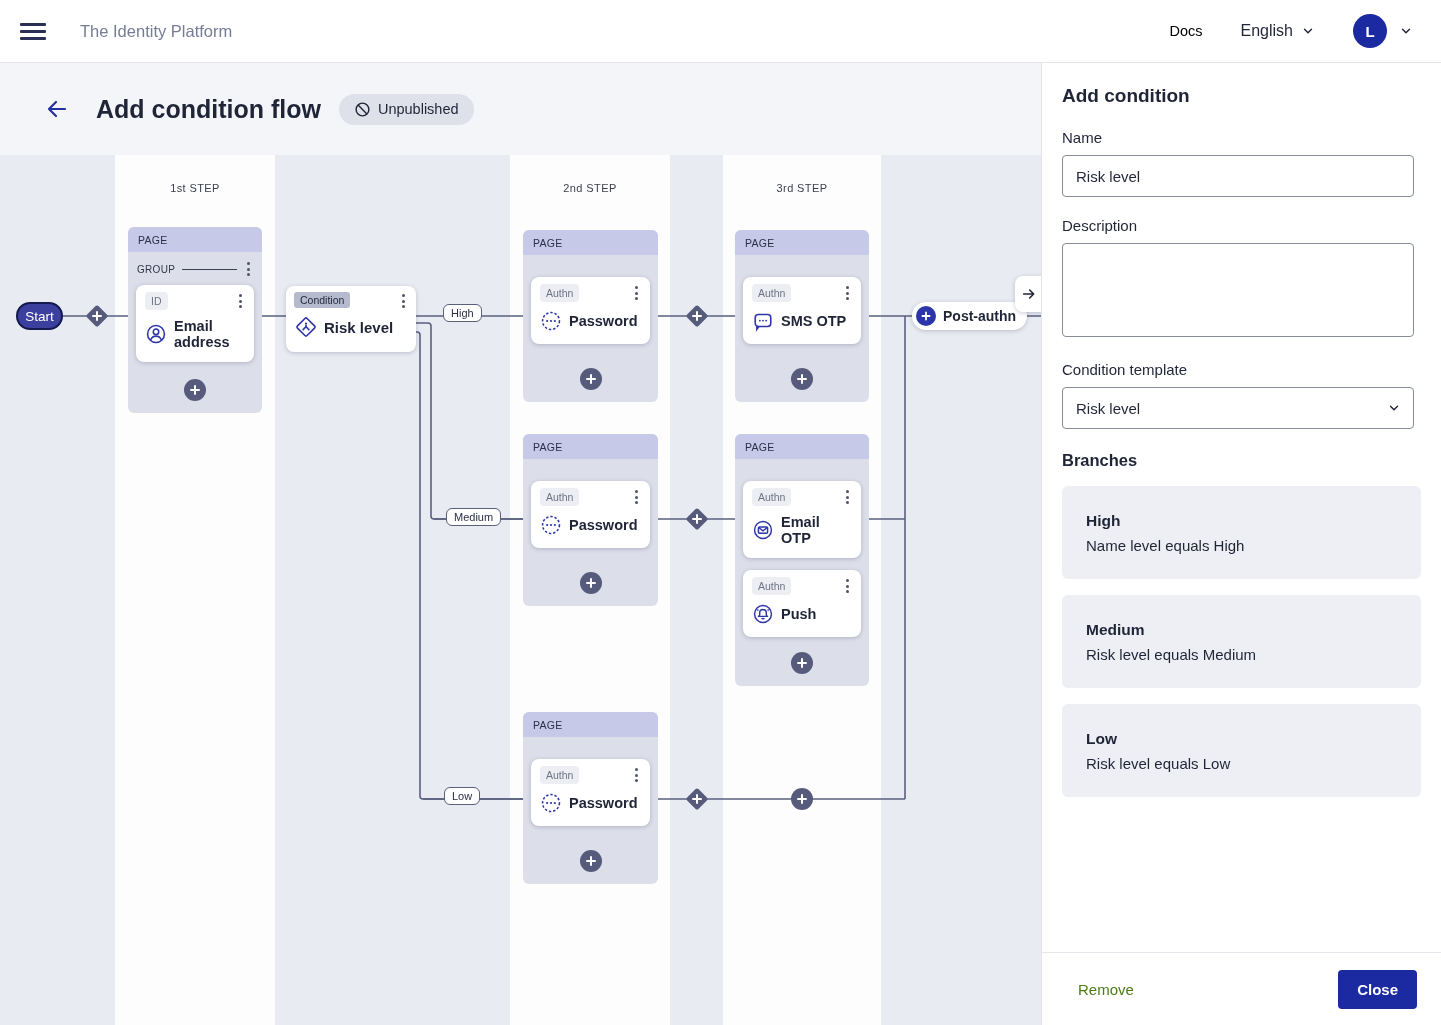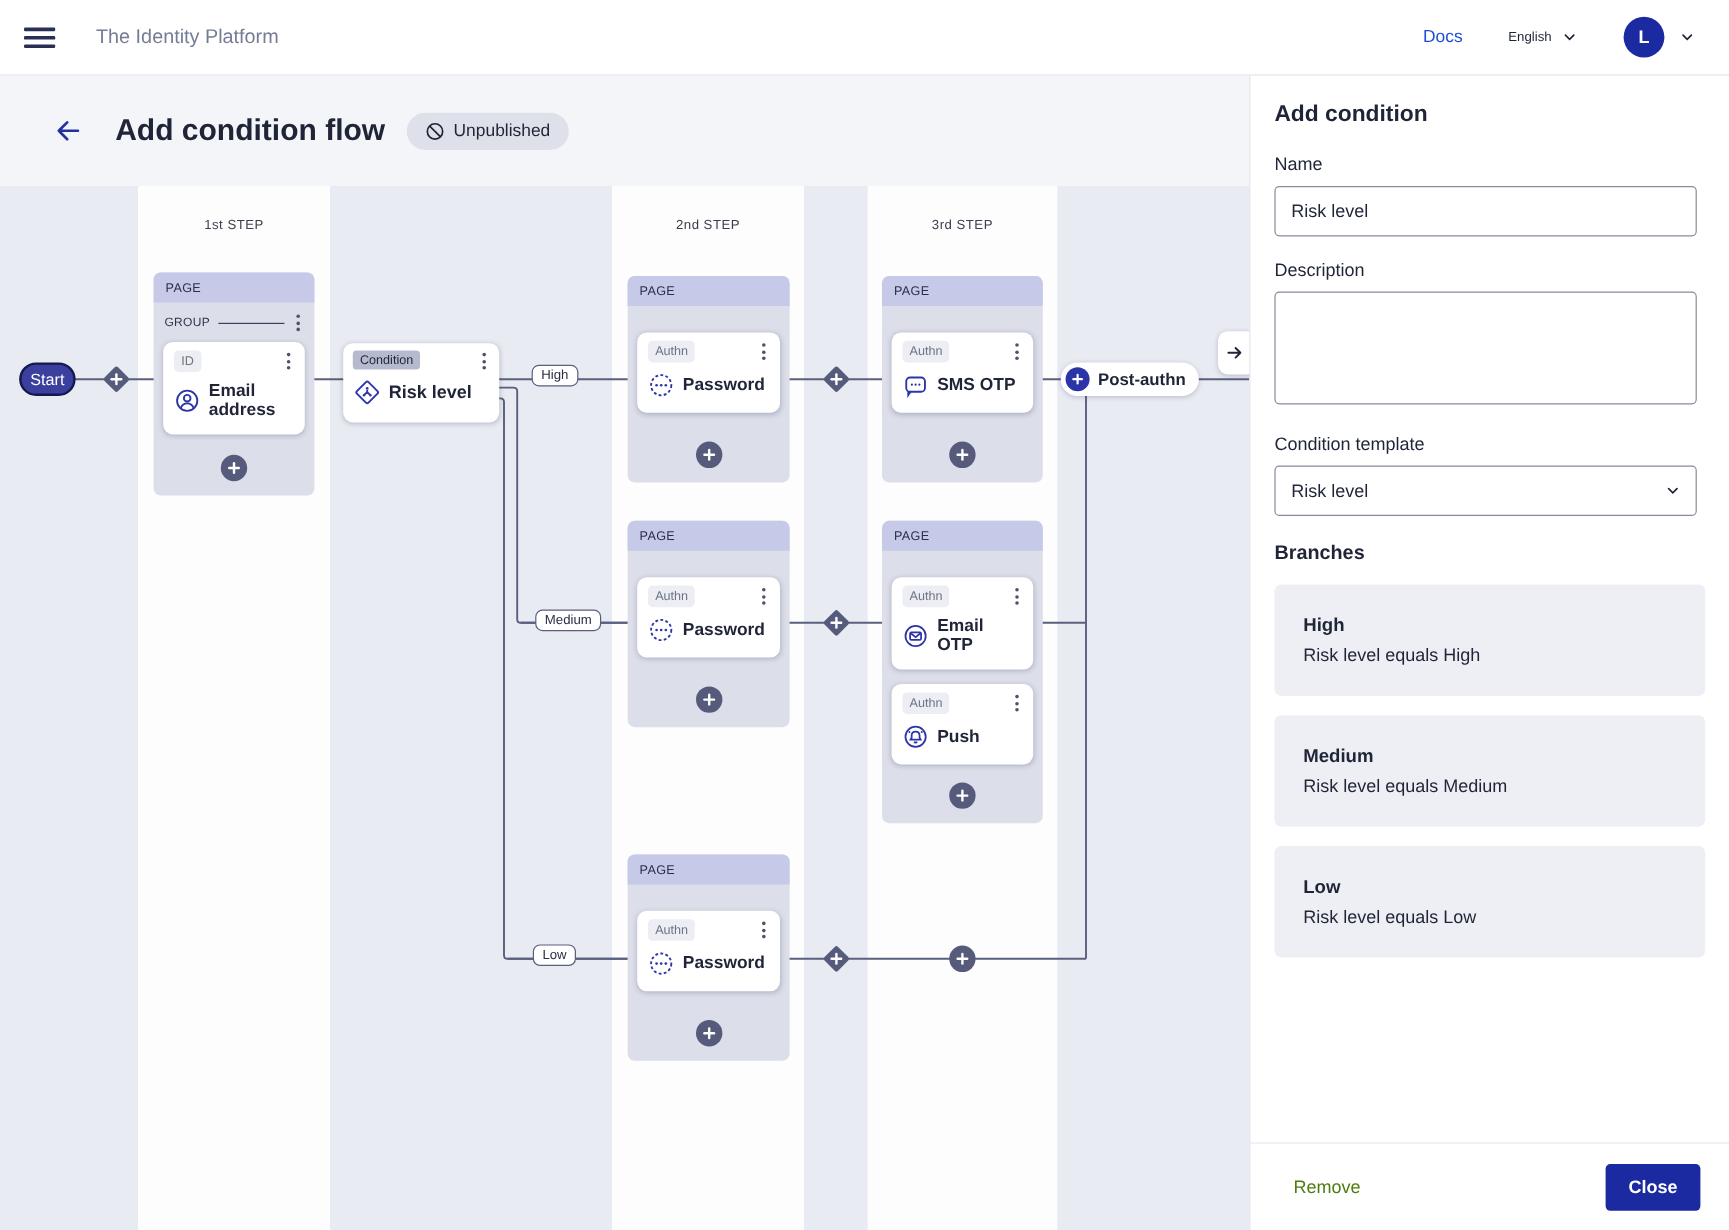--- a/index.html
+++ b/index.html
@@ -5,22 +5,22 @@
   * { margin:0; padding:0; box-sizing:border-box; }
   html,body { width:1441px; height:1025px; }
   body { font-family:"Liberation Sans", sans-serif; color:#1f2437; background:#fff; overflow:hidden; }
 
   
   .topbar { height:63px; display:flex; align-items:center; padding:0 28px 0 20px; background:#fff; border-bottom:1px solid #e3e4ea; position:relative; z-index:5; }
   .hamburger { width:26px; display:flex; flex-direction:column; gap:4px; cursor:pointer; }
   .hamburger i { display:block; height:3px; background:#2a2f55; border-radius:1px; }
   .brand { margin-left:34px; font-size:16.5px; color:#757c95; }
   .topbar-right { margin-left:auto; display:flex; align-items:center; gap:38px; }
-  .docs-link { font-size:14.5px; color:#1d4ed8; cursor:pointer; }
-  .lang { display:flex; align-items:center; gap:8px; font-size:11px; cursor:pointer;justify-content:center; }
+  .docs-link { font-size:14.5px; color:#000000; cursor:pointer; }
+  .lang { display:flex; align-items:center; gap:8px; font-size:16px; cursor:pointer;justify-content:center; }
   .avatar-wrap { display:flex; align-items:center; gap:12px; }
   .avatar { width:34px; height:34px; border-radius:50%; background:#1b2aa0; color:#fff; font-weight:bold; font-size:15px; display:flex; align-items:center; justify-content:center; }
   .chev { width:14px; height:14px; }
 
   
   .workspace { display:flex; height:962px; }
   .content { width:1041px; display:flex; flex-direction:column; }
   .page-header { height:92px; background:#f4f5f9; display:flex; align-items:center; padding:0 0 0 44px; }
   .back-btn { width:26px; height:26px; cursor:pointer; display:flex; align-items:center; justify-content:center; }
   .page-title { font-size:25px; font-weight:bold; color:#1f2437; margin-left:26px; }
@@ -66,21 +66,21 @@
 
   .plus-btn { width:22px; height:22px; border-radius:50%; background:#565b7c; display:flex; align-items:center; justify-content:center; cursor:pointer; margin:auto auto 2px; }
   .plus-btn-abs { position:absolute; margin:0; }
 
   .condition-card { left:286px; top:131px; width:130px; height:66px; background:#fff; border-radius:8px; box-shadow:0 1px 4px rgba(45,50,90,.25); padding:6px 8px; }
   .condition-chip { background:#b6bace; color:#1f2437; font-size:10.5px; padding:2px 6px; border-radius:3px; }
   .condition-row2 { display:flex; align-items:center; gap:6px; margin-top:5px; font-weight:bold; font-size:15px; }
 
   .line-label { background:#fff; border:1.5px solid #5a5f7d; border-radius:6px; font-size:11px; color:#2a2f45; padding:2px 7px; z-index:2; }
 
-  .post-pill { left:884px; top:147px; height:28px; background:#fff; border-radius:15px; box-shadow:0 1px 4px rgba(45,50,90,.25); display:flex; align-items:center; gap:7px; padding:0 11px 0 4px; cursor:pointer; }
+  .post-pill { left:912px; top:147px; height:28px; background:#fff; border-radius:15px; box-shadow:0 1px 4px rgba(45,50,90,.25); display:flex; align-items:center; gap:7px; padding:0 11px 0 4px; cursor:pointer; }
   .post-plus { width:20px; height:20px; border-radius:50%; background:#2b35a8; display:flex; align-items:center; justify-content:center; flex:none; }
   .post-plus .pl { transform:scale(.9); }
   .post-label { font-weight:bold; font-size:14px; white-space:nowrap; }
 
   .edge-widget { left:1015px; top:121px; width:34px; height:36px; background:#fff; border-radius:8px 0 0 8px; box-shadow:0 1px 4px rgba(45,50,90,.25); display:flex; align-items:center; justify-content:flex-start; gap:3px; padding-left:6px; }
 
   
   .panel { width:400px; background:#fff; border-left:1px solid #e3e4ea; display:flex; flex-direction:column; }
   .panel-body { flex:1; padding:22px 20px 0; overflow:hidden; }
   .panel-title { font-size:19px; font-weight:bold; margin-bottom:22px; }
@@ -440,21 +440,21 @@
         <span>Risk level</span>
         <svg class="chev" viewBox="0 0 24 24" fill="none" stroke="#1f2437" stroke-width="2.4" stroke-linecap="round">
             <path d="M6 9l6 6 6-6"></path>
           </svg>
       </div>
 
       <h3 class="branches-title">Branches</h3>
 
       <div class="branch-card">
         <div class="branch-name">High</div>
-        <div class="branch-rule">Risk level equals High</div>
+        <div class="branch-rule">Name level equals High</div>
       </div>
       <div class="branch-card">
         <div class="branch-name">Medium</div>
         <div class="branch-rule">Risk level equals Medium</div>
       </div>
       <div class="branch-card">
         <div class="branch-name">Low</div>
         <div class="branch-rule">Risk level equals Low</div>
       </div>
     </div>

